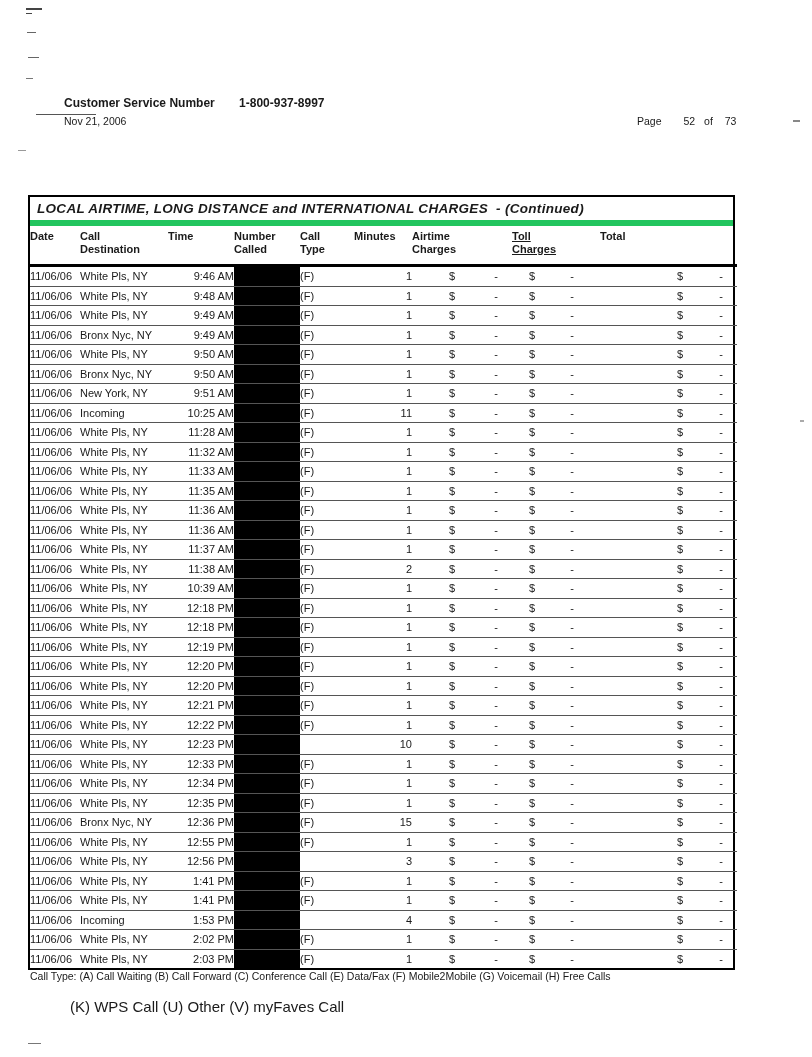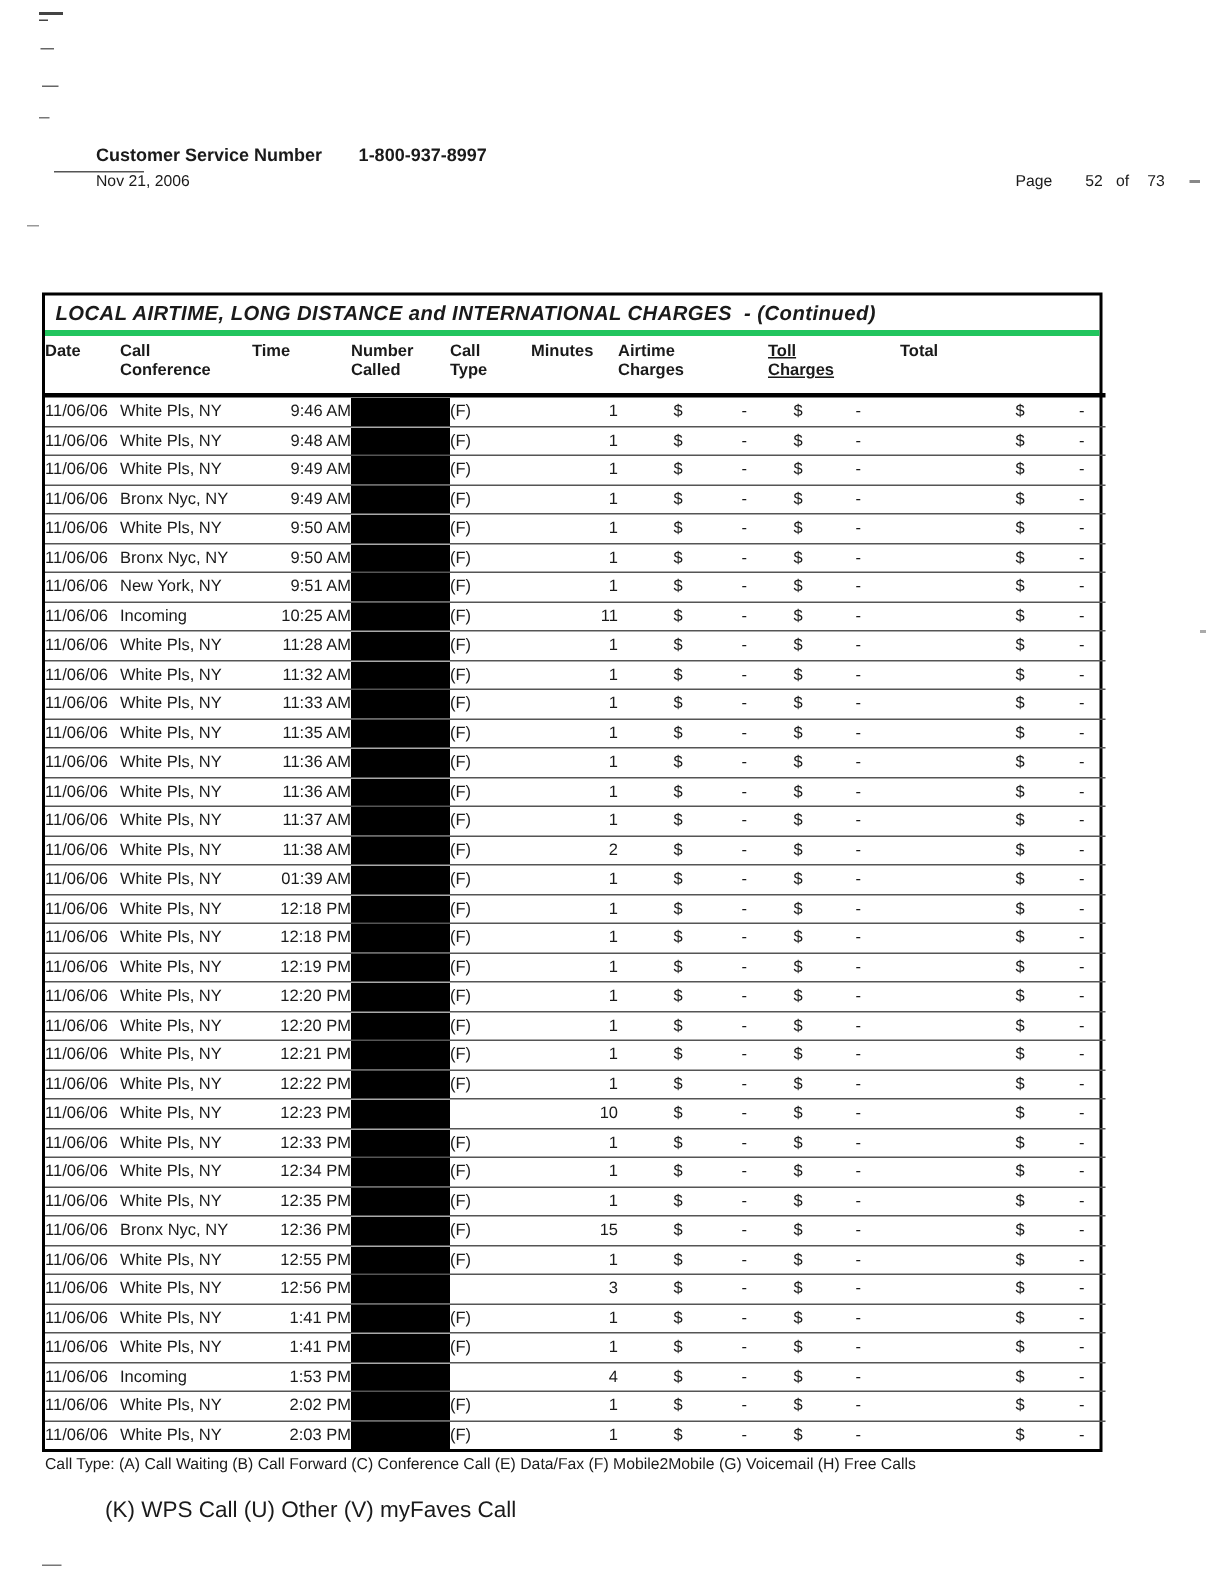--- a/index.html
+++ b/index.html
@@ -31,42 +31,42 @@
   .itemized-row { position: relative; height: 17px; }
   .redacted-bar { position: absolute; background: #000; }
   .box-name { left: 102px; top: 1px; width: 107px; height: 13px; }
   .box-acct { left: 99px; top: 2px; width: 84px; height: 12px; }
 
   .cs-line { position: absolute; left: 64px; top: 96px; font-size: 12px; font-weight: bold; }
   .cs-number { margin-left: 21px; }
 
   .date-line { position: absolute; left: 64px; top: 115px; font-size: 10.5px; }
 
-  .page-info { position: absolute; left: 637px; top: 115px; font-size: 10.5px; margin-left: 40px; }
+  .page-info { position: absolute; left: 637px; top: 115px; font-size: 10.5px; }
   .page-info .pno { margin-left: 19px; }
   .page-info .pof { margin-left: 6px; }
   .page-info .ptot { margin-left: 9px; }
 
   
   .table-wrap {
     position: absolute;
     left: 28px;
     top: 195px;
     width: 707px;
     border: 2px solid #000;
     background: #fff;
     box-sizing: border-box;
   }
   .table-title {
     font-size: 13.5px;
     font-weight: bold;
     font-style: italic;
     letter-spacing: 0.3px;
     padding: 4px 6px 4px 7px;
-    border-bottom: 4px solid #22c55e;
+    border-bottom: 6px solid #22c55e;
     white-space: pre;
     overflow: hidden;
   }
   table.calls { width: 100%; border-collapse: collapse; table-layout: fixed; font-size: 11px; }
   table.calls th {
     font-size: 11px;
     font-weight: bold;
     text-align: left;
     vertical-align: top;
     padding: 4px 0 2px 0;
@@ -157,21 +157,21 @@
           <col style="width:88px">
           <col style="width:137px">
       </colgroup>
       <thead>
         <tr>
           <th class="h-date">
               <span>Date</span>
             </th>
           <th class="h-dest">
               <span>Call</span>
-              <span>Conference</span>
+              <span>Destination</span>
             </th>
           <th class="h-time">
               <span>Time</span>
             </th>
           <th class="h-num">
               <span>Number</span>
               <span>Called</span>
             </th>
           <th class="h-type">
               <span>Call</span>
@@ -622,21 +622,21 @@
       <div class="money">
                 <span>$</span>
                 <span>-</span>
               </div>
     </td>
   </tr>
 
   <tr>
     <td class="c-date">11/06/06</td>
     <td class="c-dest">White Pls, NY</td>
-    <td class="c-time">01:39 AM</td>
+    <td class="c-time">10:39 AM</td>
     <td class="c-num"></td>
     <td class="c-type">(F)</td>
     <td class="c-min">1</td>
     <td class="c-air">
       <div class="money">
                 <span>$</span>
                 <span>-</span>
               </div>
     </td>
     <td class="c-toll">

